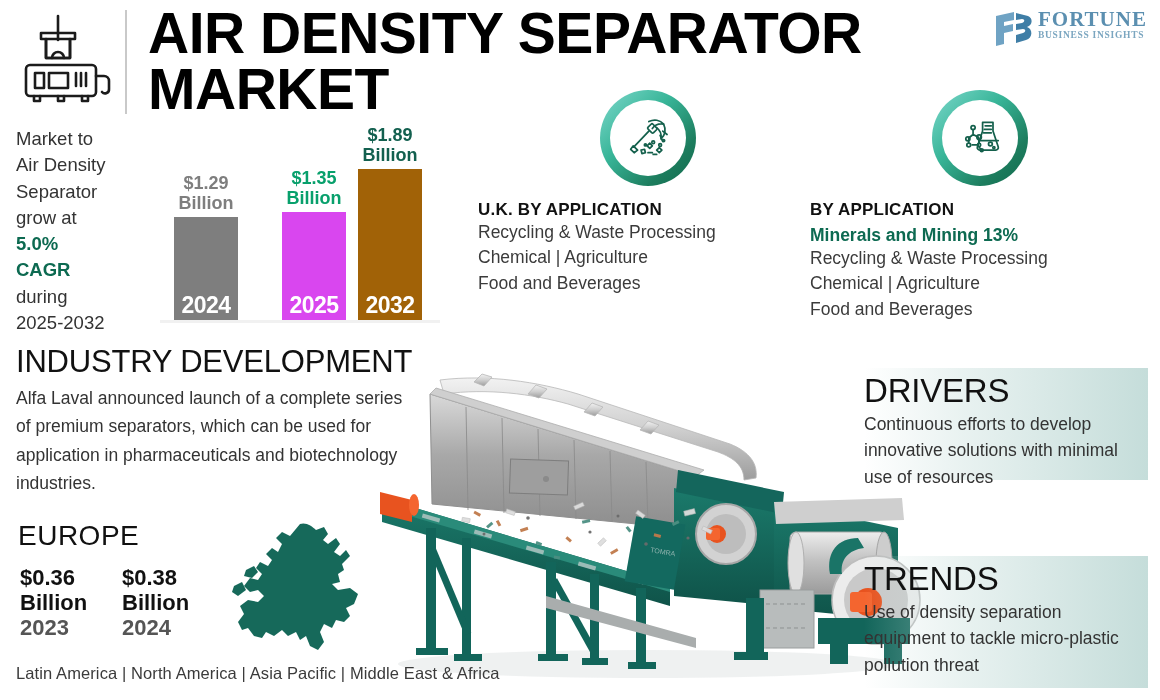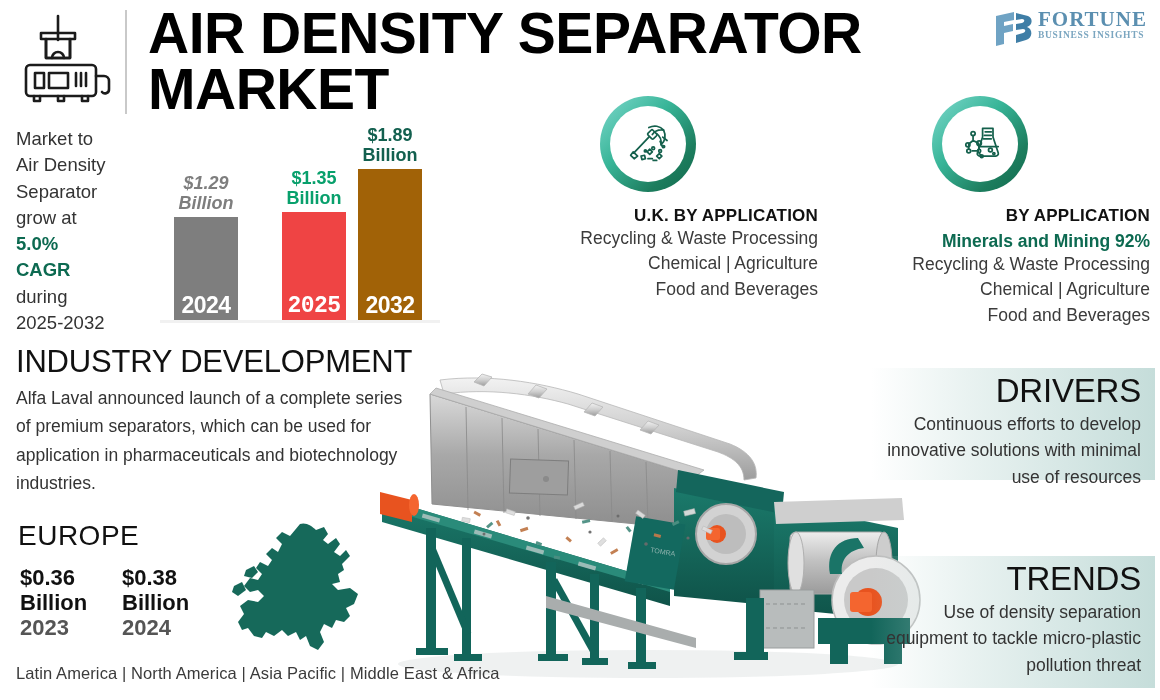--- a/index.html
+++ b/index.html
@@ -41,21 +41,21 @@
   .bar .yr{
     position:absolute;left:0;bottom:1px;width:100%;text-align:center;
     font-size:23px;font-weight:bold;color:#fff;letter-spacing:-0.5px;
   }
   .bar-lab{
     position:absolute;left:-12px;width:88px;text-align:center;
     font-size:18px;font-weight:bold;line-height:1.08;
   }
 
   
-  .appblock{position:absolute;top:96px;width:340px;text-align:right;}
+  .appblock{position:absolute;top:90px;width:340px;text-align:left;}
   .ring{
     width:96px;height:96px;border-radius:50%;margin:0 auto;
     background:linear-gradient(135deg,#7fd9cd 0%,#38b598 40%,#1d7d5e 75%,#116a4d 100%);
     display:flex;align-items:center;justify-content:center;
   }
   .ring-in{width:76px;height:76px;border-radius:50%;background:#fff;
     display:flex;align-items:center;justify-content:center;}
   .app-title{margin-top:14px;font-size:17px;font-weight:bold;color:#111;letter-spacing:0.2px;}
   .app-hi{margin-top:5px;font-size:17.5px;font-weight:bold;color:#0d6a51;}
   .app-line{font-size:17.5px;color:#3b3b3b;line-height:1.45;}
@@ -66,23 +66,22 @@
 
   
   .eu-title{position:absolute;left:18px;top:520px;font-size:28px;color:#111;letter-spacing:0.5px;}
   .eu-fig{position:absolute;top:565px;width:120px;font-size:22px;font-weight:bold;line-height:1.14;color:#111;}
   .eu-fig .yr{color:#555;font-weight:bold;}
   .eu-map{position:absolute;left:228px;top:520px;width:140px;height:145px;}
   .regions{position:absolute;left:16px;top:664px;font-size:16.5px;color:#3b3b3b;letter-spacing:0.1px;}
 
   
   .panel{
-    position:absolute;right:5px;
+    position:absolute;right:12px;
     background:linear-gradient(90deg,rgba(205,226,223,0) 0%,rgba(205,226,223,0.45) 35%,rgba(197,221,218,1) 100%);
-    text-align:right;
   }
   .panel-title{font-size:33px;color:#111;letter-spacing:-0.2px;line-height:1;}
   .panel-body{font-size:17.5px;line-height:1.5;color:#333;}
 
   
   .hero{position:absolute;left:378px;top:352px;width:560px;height:348px;}
 </style>
 </head>
 <body>
 
@@ -133,35 +132,35 @@
     <div class="hi">5.0%</div>
     <div class="hi">CAGR</div>
     <div>during</div>
     <div>2025-2032</div>
   </div>
 
   <div class="chart">
     <div class="baseline"></div>
 
     <div class="bar-col" id="col0" style="left:14px;">
-      <div class="bar-lab" id="lab0" style="color: rgb(126, 126, 126); bottom: 107px; font-style: italic;">
+      <div class="bar-lab" id="lab0" style="color: rgb(126, 126, 126); bottom: 107px;">
         <div>$1.29</div>
         <div>Billion</div>
       </div>
       <div class="bar" id="bar0" style="height: 103px; background: rgb(126, 126, 126);">
         <div class="yr">2024</div>
       </div>
     </div>
 
     <div class="bar-col" id="col1" style="left:122px;">
       <div class="bar-lab" id="lab1" style="color: rgb(8, 160, 108); bottom: 112px;">
         <div>$1.35</div>
         <div>Billion</div>
       </div>
-      <div class="bar" id="bar1" style="height: 108px; background: #ef4444; font-family: Liberation Mono, monospace;">
+      <div class="bar" id="bar1" style="height: 108px; background: #d946ef;">
         <div class="yr">2025</div>
       </div>
     </div>
 
     <div class="bar-col" id="col2" style="left:198px;">
       <div class="bar-lab" id="lab2" style="color: rgb(19, 96, 79); bottom: 155px;">
         <div>$1.89</div>
         <div>Billion</div>
       </div>
       <div class="bar" id="bar2" style="height: 151px; background: #a16207;">
@@ -217,21 +216,21 @@
             <circle cx="29" cy="29" r="2.6"></circle>
             <circle cx="17" cy="38" r="2.2"></circle>
             <path d="M21 38 h6 M27 38 l4 5"></path>
             <circle cx="29" cy="38" r="1.8"></circle>
             <circle cx="32" cy="44" r="1.6"></circle>
           </g>
         </svg>
       </div>
     </div>
     <div class="app-title">BY APPLICATION</div>
-    <div class="app-hi">Minerals and Mining 92%</div>
+    <div class="app-hi">Minerals and Mining 13%</div>
     <div class="app-line">Recycling &amp; Waste Processing</div>
     <div class="app-line">Chemical  |  Agriculture</div>
     <div class="app-line">Food and Beverages</div>
   </div>
 
   <div class="hero">
     <svg viewBox="0 0 560 348" width="560" height="348">
       <defs>
         <linearGradient id="gmetal" x1="0" y1="0" x2="0" y2="1">
           <stop offset="0" stop-color="#d9d9d9"></stop>

